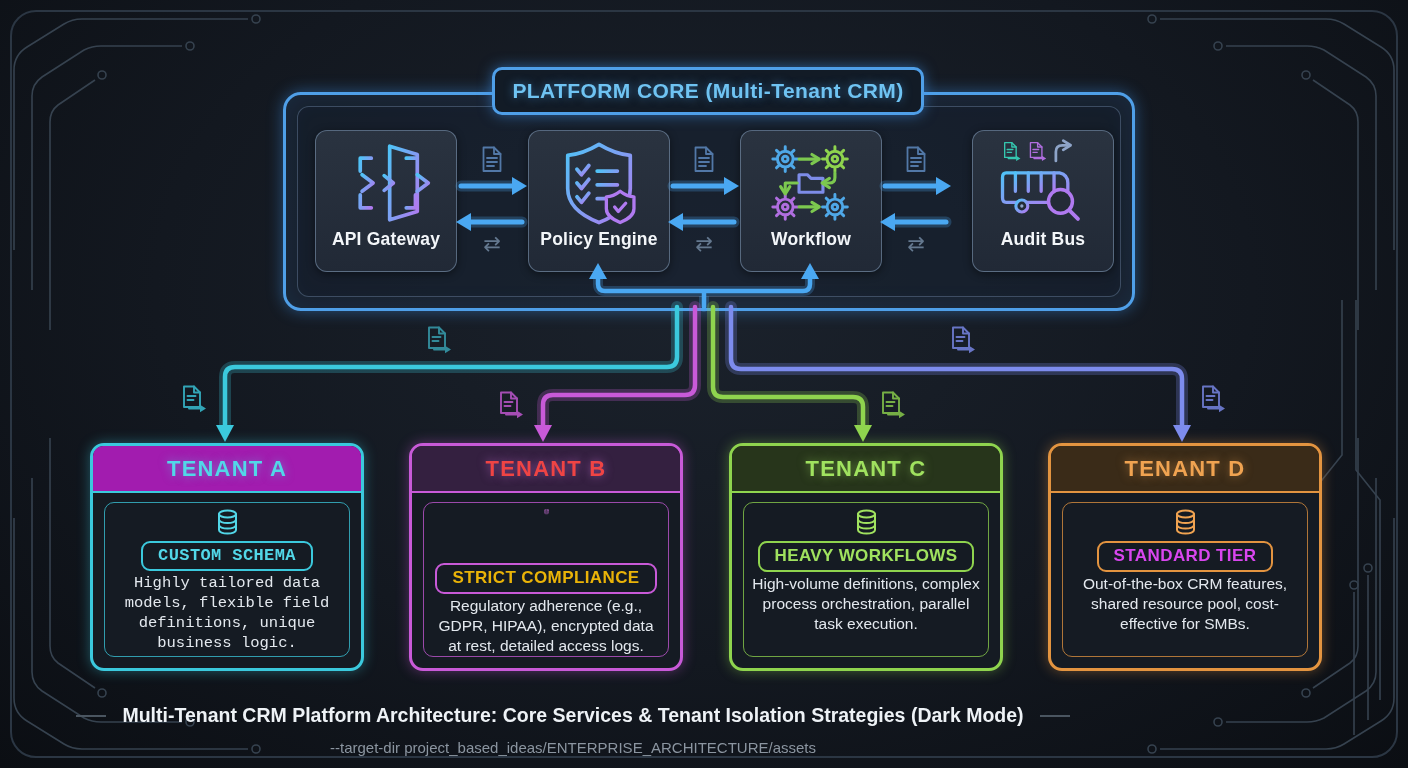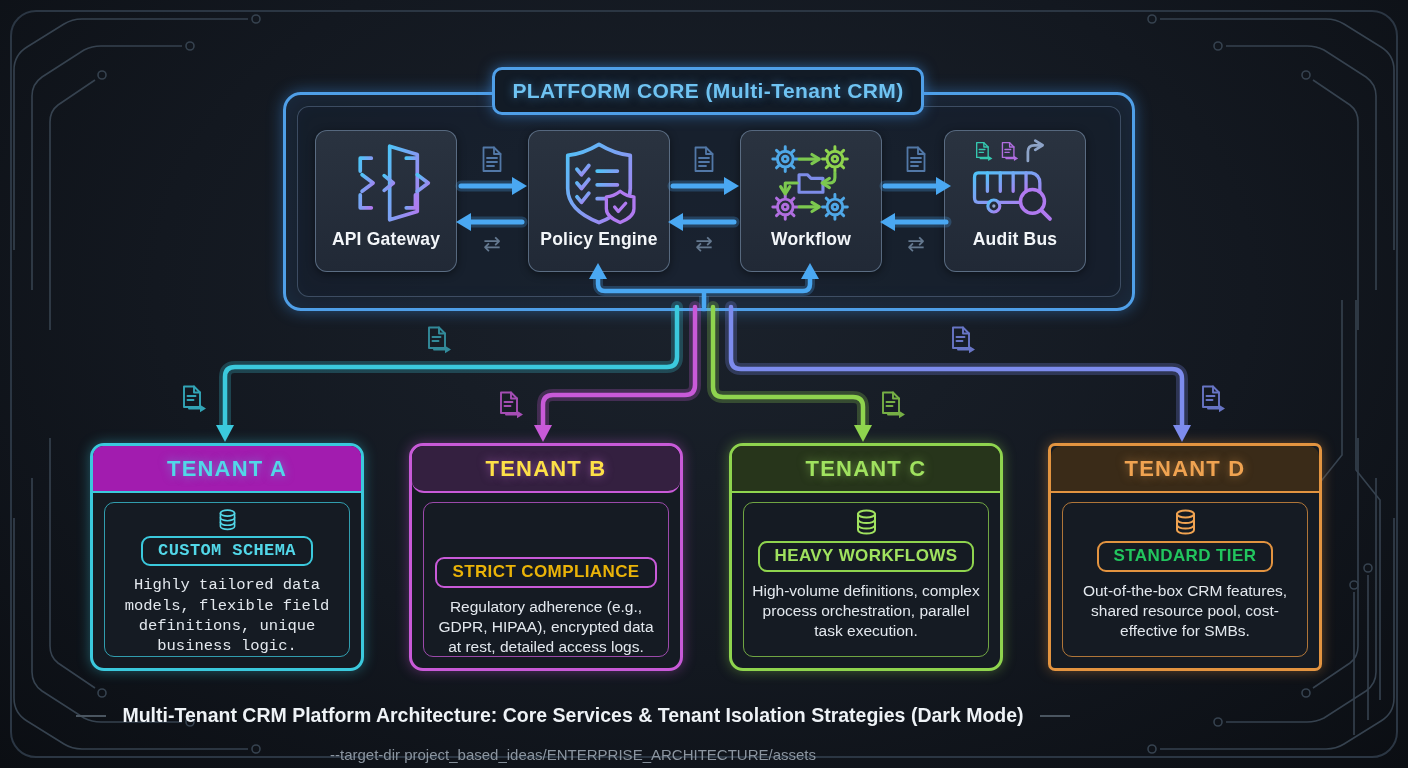--- a/index.html
+++ b/index.html
@@ -40,45 +40,45 @@
   .tenant .hdr{height:45px;border-radius:10px 10px 0 0;border-bottom:2.5px solid;
     display:flex;align-items:center;justify-content:center;
     font-size:22px;font-weight:bold;letter-spacing:1.2px;}
   .tenant .body{position:absolute;left:0;top:47px;right:0;bottom:0;}
   .tenant .panel{position:absolute;left:11px;top:9px;right:11px;bottom:11px;
     border:1.5px solid;border-radius:10px;
     display:flex;flex-direction:column;align-items:center;}
   .tenant .db{margin-top:6px;}
   .tenant .badge{margin-top:5px;padding:3px 15px 4px;border:2px solid;border-radius:9px;
     font-size:17px;font-weight:bold;letter-spacing:.4px;}
-  .tenant .desc{margin-top:9px;padding:0 8px;color:#e3e8ee;font-size:15.5px;
+  .tenant .desc{margin-top:2px;padding:0 8px;color:#e3e8ee;font-size:15.5px;
     line-height:1.3;text-align:center;}
   
   .t-a{border-color:#3bc9dd;box-shadow:0 0 13px rgba(59,201,221,.40);}
   .t-a .hdr{background:#a21caf;border-color:#3bc9dd;color:#52d7e8;text-shadow:0 0 10px rgba(82,215,232,.5);}
   .t-a .panel{border-color:rgba(59,201,221,.75);font-family:Liberation Mono, monospace;}
   .t-a .badge{border-color:#3bc9dd;color:#52d7e8;}
   .t-b{border-color:#c85ad8;box-shadow:0 0 13px rgba(200,90,216,.40);}
-  .t-b .hdr{background:#342040;border-color:#c85ad8;color:#fde047;text-shadow:0 0 10px rgba(221,122,234,.5);border-radius:12px;}
+  .t-b .hdr{background:#342040;border-color:#c85ad8;color:#ef4444;text-shadow:0 0 10px rgba(221,122,234,.5);}
   .t-b .panel{border-color:rgba(200,90,216,.75);}
   .t-b .badge{border-color:#c85ad8;color:#eab308;margin-top:48px;}
   .t-c{border-color:#8fd44e;box-shadow:0 0 13px rgba(143,212,78,.40);}
   .t-c .hdr{background:#27351b;border-color:#8fd44e;color:#a0e25f;text-shadow:0 0 10px rgba(160,226,95,.5);}
   .t-c .panel{border-color:rgba(143,212,78,.75);}
   .t-c .badge{border-color:#8fd44e;color:#a0e25f;}
-  .t-d{border-color:#e39440;box-shadow:0 0 13px rgba(227,148,64,.40);border-radius:7px;}
+  .t-d{border-color:#e39440;box-shadow:0 0 13px rgba(227,148,64,.40);}
   .t-d .hdr{background:#3a2b18;border-color:#e39440;color:#f0a351;text-shadow:0 0 10px rgba(240,163,81,.5);}
   .t-d .panel{border-color:rgba(227,148,64,.75);}
-  .t-d .badge{border-color:#e39440;color:#22c55e;}
+  .t-d .badge{border-color:#e39440;color:#d946ef;}
   
   .footer{position:absolute;left:0;top:704px;width:1146px;z-index:2;text-align:center;}
   .footer .t{display:flex;align-items:center;justify-content:center;gap:16px;
     color:#eef2f6;font-size:19.5px;font-weight:bold;}
   .footer .dash{display:inline-block;width:30px;height:2px;background:#4a5560;}
-  .footer .s{margin-top:19px;color:#8b95a0;font-size:15px;}
+  .footer .s{margin-top:12px;color:#8b95a0;font-size:15px;}
 </style>
 </head>
 <body>
 
 <div id="canvas">
 
   <div class="frame"></div>
 
   <svg id="decor" class="layer">
     <defs>
@@ -267,21 +267,21 @@
           <path d="M20,-5 L12,0 L20,5"></path>
         <path d="M-15,0 H-28 V8"></path>
           <path d="M-33,4 L-28,12 L-23,4"></path>
         <path d="M-13,26 H6"></path>
           <path d="M1,21 L9,26 L1,31"></path>
       </g>
     </svg>
     <div class="lbl">Workflow</div>
   </div>
 
-  <div class="svc" style="left:944px">
+  <div class="svc" style="left:972px">
     <svg class="ic" width="92" height="92" viewBox="-50 -50 100 100">
       <g transform="translate(-44,-45) scale(0.78)" color="#35c8b0">
           <use href="#doc-export" width="26" height="30"></use>
         </g>
       <g transform="translate(-16,-45) scale(0.78)" color="#b06ee0">
           <use href="#doc-export" width="26" height="30"></use>
         </g>
       <g fill="none" stroke="#8ea4c8" stroke-width="3" stroke-linecap="round" stroke-linejoin="round">
         <path d="M14,-24 V-34 Q14,-41 21,-41 H26"></path>
           <path d="M22,-46 L30,-41 L22,-36"></path>

